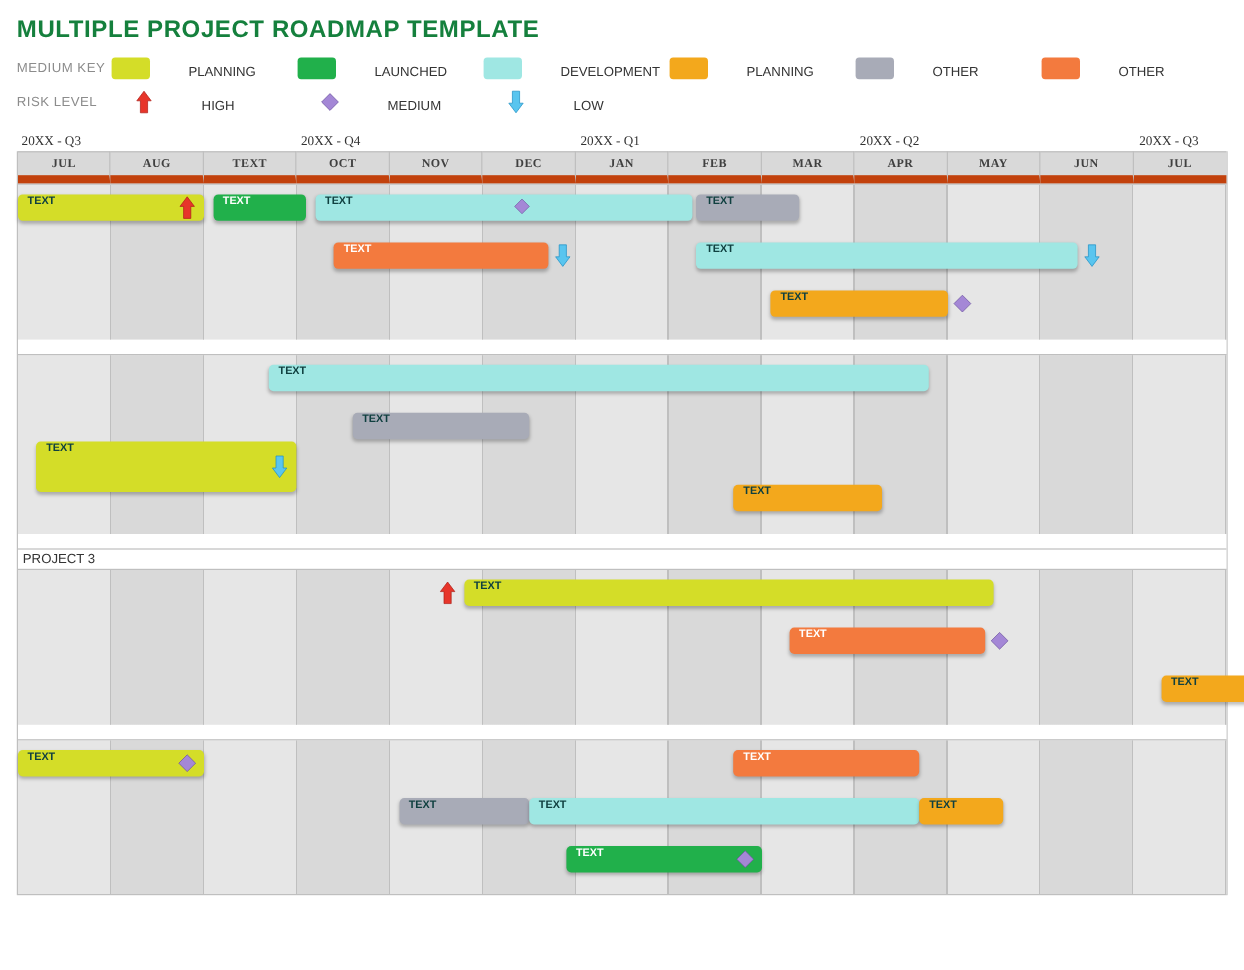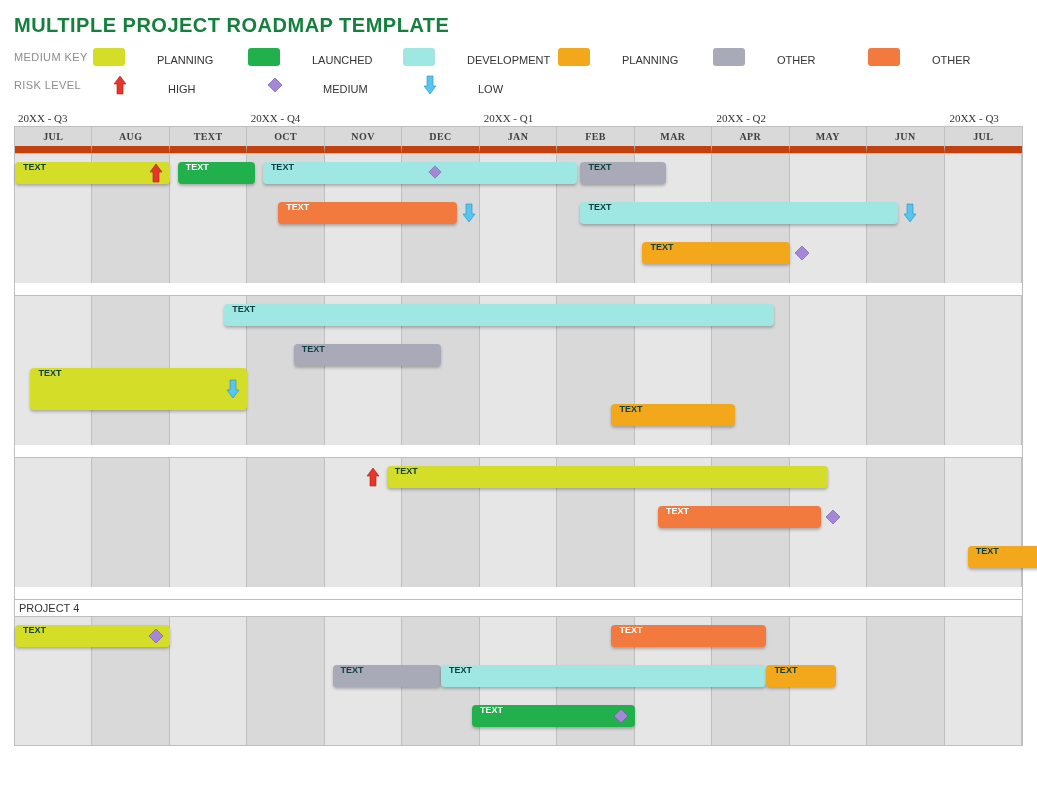--- a/index.html
+++ b/index.html
@@ -302,20 +302,21 @@
             <svg class="risk" viewBox="0 0 16 20">
               <path d="M8 19 L14 11 L11 11 L11 1 L5 1 L5 11 L2 11 Z" fill="#59c5ef" stroke="#1e8fc4" stroke-width=".6"></path>
             </svg>
           </span>
         </div>
         <div class="bar" style="left: 59.2308%; width: 12.3077%; top: 108px; background: rgb(243, 168, 28); color: rgb(16, 64, 64);">
           <span>TEXT</span>
         </div>
       </div>
       <div class="spacer-row"></div>
+      <div class="project-label">PROJECT 3</div>
       <div class="lane" style="height: 130px;">
         <span class="trailing-marker" style="top: 9px; left: 34.7231%;">
           <svg class="risk" viewBox="0 0 16 20">
             <path d="M8 1 L14 9 L11 9 L11 19 L5 19 L5 9 L2 9 Z" fill="#e7352a" stroke="#ad1f17" stroke-width=".6"></path>
           </svg>
         </span>
         <div class="bar" style="left: 36.9231%; width: 43.8462%; top: 8px; background: rgb(212, 221, 40); color: rgb(16, 64, 64);">
           <span>TEXT</span>
         </div>
         <span class="trailing-marker" style="top: 49px; left: 80.4%;">
@@ -324,21 +325,20 @@
           </svg>
         </span>
         <div class="bar" style="left: 63.8462%; width: 16.1538%; top: 48px; background: rgb(243, 122, 62); color: rgb(255, 255, 255);">
           <span>TEXT</span>
         </div>
         <div class="bar" style="left: 94.6154%; width: 7.69231%; top: 88px; background: rgb(243, 168, 28); color: rgb(16, 64, 64);">
           <span>TEXT</span>
         </div>
       </div>
       <div class="spacer-row"></div>
-      <div class="project-label">PROJECT 4</div>
       <div class="lane last" style="height: 130px;">
         <div class="bar" style="left: 0%; width: 15.3846%; top: 8px; background: rgb(212, 221, 40); color: rgb(16, 64, 64);">
           <span>TEXT</span>
           <span class="bar-marker">
             <svg class="risk" viewBox="0 0 16 16">
               <path d="M8 1 L15 8 L8 15 L1 8 Z" fill="#a487d6" stroke="#6c54a0" stroke-width=".6"></path>
             </svg>
           </span>
         </div>
         <div class="bar" style="left: 59.2308%; width: 15.3846%; top: 8px; background: rgb(243, 122, 62); color: rgb(255, 255, 255);">

